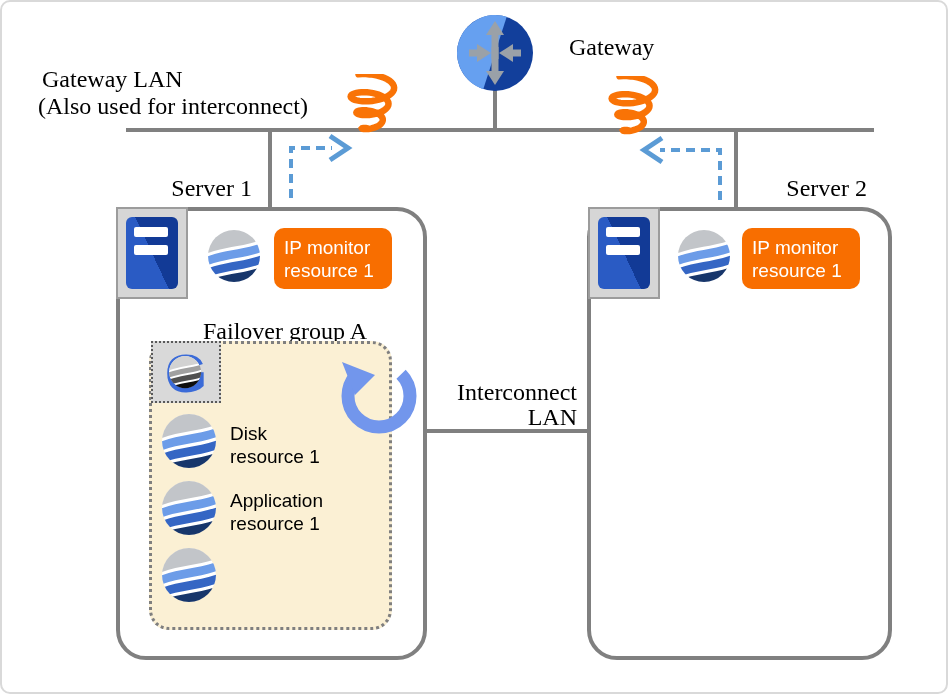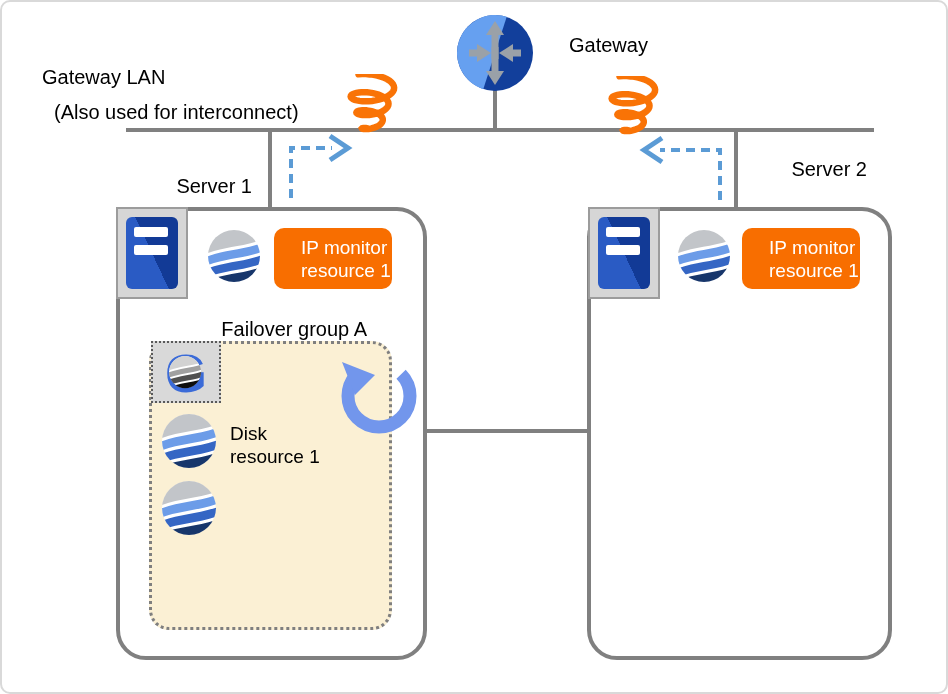--- a/index.html
+++ b/index.html
@@ -2,41 +2,41 @@
 <html style="--outer-border: #D9D9D9; --line-gray: #808080; --box-border: #7F7F7F; --orange: #F86E00; --coil-orange: #F97306; --arrow-blue: #5B9BD5; --refresh-blue: #7296EC; --beige: #FBF0D4; --sphere-gray: #C2C5C9; --sphere-light: #6C9CE8; --sphere-mid: #3566C4; --sphere-navy: #17366B; --g-blue: #3B6BD8; --server-frame: #D6D6D6; --server-frame-border: #9C9C9C; --server-hi: #2A5BC4; --server-lo: #123A96; --gw-light: #66A0F0; --gw-dark: #123F9B; --gw-arrow: #9AA1A8; --mono-cap: #D2D2D2; --mono-1: #A0A0A0; --mono-2: #505050; --mono-3: #0E0E0E;"><head>
 <meta charset="utf-8">
 <style>
   html,body{margin:0;padding:0;background:#fff;}
   .canvas{
     position:relative;width:948px;height:694px;background:#fff;
     border:2px solid var(--outer-border,#D9D9D9);border-radius:10px;box-sizing:border-box;
     font-family:"Liberation Sans",sans-serif;color:#000;overflow:hidden;
   }
   .abs{position:absolute;}
-  .lbl{position:absolute;font-size:20px;white-space:nowrap;}
+  .lbl{position:absolute;font-size:24px;white-space:nowrap;font-family:Liberation Serif, serif;}
   .lbl-center{text-align:right;}
   .hline{position:absolute;background:var(--line-gray,#808080);}
   .vline{position:absolute;background:var(--line-gray,#808080);}
   .server-box{
     position:absolute;background:#fff;border:4px solid var(--line-gray,#808080);
     border-radius:30px;box-sizing:border-box;
   }
   .server-icon{
     position:absolute;width:72px;height:92px;background:var(--server-frame,#D6D6D6);
     border:2px solid var(--server-frame-border,#9C9C9C);box-sizing:border-box;
   }
   .tower{
     position:absolute;left:8px;top:8px;right:8px;bottom:8px;border-radius:6px;
     background:linear-gradient(245deg,var(--server-lo,#123A96) 50%,var(--server-hi,#2A5BC4) 50%);
   }
   .tower-bar{position:absolute;left:8px;width:34px;height:10px;background:#fff;border-radius:2px;}
   .badge{
     position:absolute;width:118px;height:61px;background:var(--orange,#F86E00);
     border-radius:10px;color:#fff;font-size:19px;line-height:23px;
-    display:flex;align-items:center;box-sizing:border-box;padding-left:27px;
+    display:flex;align-items:center;box-sizing:border-box;padding-left:10px;
   }
   .beige-box{
     position:absolute;background:var(--beige,#FBF0D4);
     border:3px dotted var(--box-border,#7F7F7F);border-radius:20px;box-sizing:border-box;
   }
   .g-square{
     position:absolute;width:70px;height:62px;background:#D9D9D9;
     border:2px dotted #595959;box-sizing:border-box;
   }
   .res-row{display:flex;align-items:flex-end;gap:14px;margin-bottom:13px;}
@@ -72,21 +72,21 @@
     </defs>
   </svg>
 
   <div class="hline" style="left:124px;top:126px;width:748px;height:4px;"></div>
   <div class="vline" style="left:491px;top:88px;width:4px;height:40px;"></div>
   <div class="vline" style="left:266px;top:128px;width:4px;height:78px;"></div>
   <div class="vline" style="left:732px;top:128px;width:4px;height:78px;"></div>
   <div class="hline" style="left:425px;top:427px;width:160px;height:4px;"></div>
 
   <div class="lbl" style="left:40px;top:64px;">Gateway LAN</div>
-  <div class="lbl" style="left:52px;top:91px;margin-top:8px;">(Also used for interconnect)</div>
+  <div class="lbl" style="left:36px;top:91px;">(Also used for interconnect)</div>
 
   <svg class="abs" style="left:455px;top:13px;" width="76" height="76" viewBox="0 0 76 76">
     <circle cx="38" cy="38" r="38" fill="var(--gw-dark)"></circle>
     <path d="M38,0 A38,38 0 0 0 38,76 Z" fill="var(--gw-light)" transform="rotate(18 38 38)"></path>
     <g stroke="var(--gw-arrow)" stroke-width="7" fill="var(--gw-arrow)">
       <line x1="38" y1="44" x2="38" y2="18"></line>
         <polygon points="38,6 29,20 47,20" stroke="none"></polygon>
       <line x1="38" y1="32" x2="38" y2="58"></line>
         <polygon points="38,70 29,56 47,56" stroke="none"></polygon>
       <line x1="12" y1="38" x2="24" y2="38"></line>
@@ -107,21 +107,21 @@
   <svg class="abs" style="left:268px;top:126px;" width="96" height="80" viewBox="0 0 96 80">
     <path d="M21,70 L21,20 L62,20" fill="none" stroke="var(--arrow-blue)" stroke-width="4" stroke-dasharray="9 6"></path>
     <path d="M60,8 L78,20 L60,32" fill="none" stroke="var(--arrow-blue)" stroke-width="5"></path>
   </svg>
   <svg class="abs" style="left:628px;top:128px;" width="96" height="80" viewBox="0 0 96 80">
     <path d="M90,70 L90,20 L30,20" fill="none" stroke="var(--arrow-blue)" stroke-width="4" stroke-dasharray="9 6"></path>
     <path d="M32,8 L14,20 L32,32" fill="none" stroke="var(--arrow-blue)" stroke-width="5"></path>
   </svg>
 
   <div class="lbl lbl-center" style="left:150px;top:173px;width:100px;">Server 1</div>
-  <div class="lbl lbl-center" style="left:765px;top:156px;width:100px;">Server 2</div>
+  <div class="lbl lbl-center" style="left:765px;top:173px;width:100px;">Server 2</div>
 
   <div class="server-box" style="left:114px;top:205px;width:311px;height:453px;"></div>
   <div class="server-box" style="left:585px;top:205px;width:305px;height:453px;"></div>
 
   <div class="server-icon" style="left:114px;top:205px;">
     <div class="tower">
       <div class="tower-bar" style="top:10px;"></div>
       <div class="tower-bar" style="top:28px;"></div>
     </div>
   </div>
@@ -161,17 +161,24 @@
     <div class="res-row">
       <svg class="sphere" width="54" height="54" viewBox="0 0 48 48">
           <use href="#sphere-blue"></use>
         </svg>
       <div class="res-label">Disk resource 1</div>
     </div>
     <div class="res-row">
       <svg class="sphere" width="54" height="54" viewBox="0 0 48 48">
           <use href="#sphere-blue"></use>
         </svg>
+      <div class="res-label">Application resource 1</div>
+    </div>
+    <div class="res-row">
+      <svg class="sphere" width="54" height="54" viewBox="0 0 48 48">
+          <use href="#sphere-blue"></use>
+        </svg>
     </div>
   </div>
 
+  <div class="lbl lbl-center" style="left:435px;top:378px;width:140px;white-space:normal;line-height:25px;">Interconnect LAN</div>
 
 </div>
 
 </body></html>

